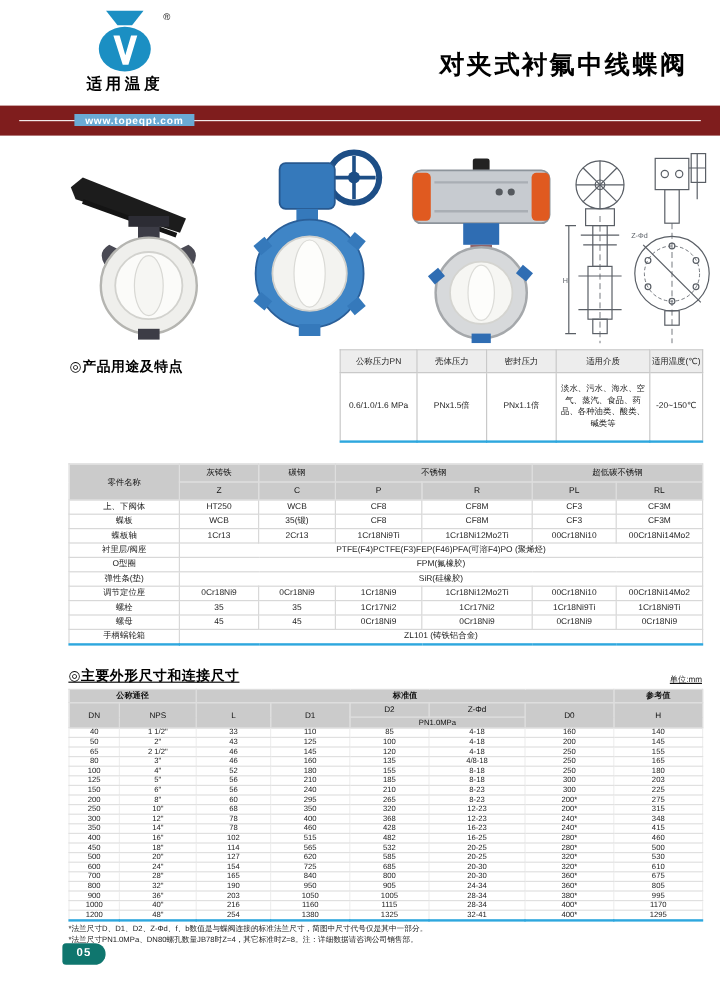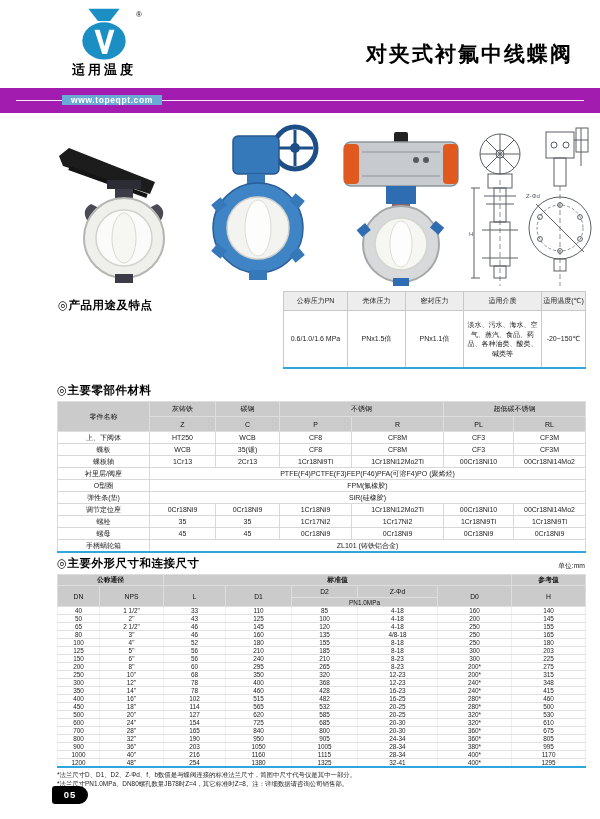--- a/index.html
+++ b/index.html
@@ -8,21 +8,21 @@
 
   
   .logo-wrap{position:absolute;left:52px;top:8px;width:104px;text-align:center;}
   .logo-svg{display:block;margin:0 auto;}
   .reg-mark{position:absolute;top:2px;right:14px;font-size:8px;color:#111;}
   .logo-text{margin-top:1px;font-size:13px;font-weight:bold;letter-spacing:3px;color:#000;}
   .doc-title{position:absolute;right:27px;top:40px;font-size:21px;font-weight:bold;
              letter-spacing:2px;color:#000;}
 
   
-  .bluebar{position:absolute;left:0;top:88px;width:600px;height:25px;background:#a21caf;}
+  .bluebar{position:absolute;left:0;top:88px;width:600px;height:25px;background:#7f1d1d;}
   .bluebar .rule{position:absolute;left:16px;right:16px;top:12px;height:1px;background:rgba(255,255,255,.9);}
   .bluebar .site{position:absolute;left:62px;top:7px;background:#6aaad4;padding:0 9px;
                  color:#fff;font-size:8.5px;font-weight:bold;letter-spacing:.6px;}
 
   
   .figs{position:absolute;left:0;top:118px;width:600px;height:168px;}
   .fig{position:absolute;}
 
   
   .sec-title{font-size:11.5px;font-weight:bold;color:#000;letter-spacing:.5px;}
@@ -39,33 +39,33 @@
            padding:2px 3px;line-height:9.5px;height:52px;}
 
   .materials{position:absolute;left:57px;top:383px;width:528px;}
   .materials table{width:528px;margin-top:3px;border:1px solid #bdbdbd;border-bottom:2px solid #2ea7de;}
   .materials th{background:#cbcbcb;font-weight:normal;font-size:7px;height:12px;
                 border:1px solid #dedede;color:#111;}
   .materials td{font-size:7px;text-align:center;height:11px;line-height:11px;
                 border:1px solid #d8d8d8;color:#222;padding:0 1px;}
 
   .dims{position:absolute;left:57px;top:556px;width:528px;}
-  .dims .title-row{display:flex;justify-content:space-between;align-items:flex-end;}
+  .dims .title-row{display:flex;justify-content:space-between;align-items:flex-end;text-decoration:underline;}
   .unit{font-size:6.8px;color:#222;}
   .dims table{width:528px;margin-top:3px;border:1px solid #bdbdbd;border-bottom:2px solid #2ea7de;}
   .dims th{background:#cbcbcb;font-weight:normal;font-size:6.8px;border:1px solid #dedede;color:#111;padding:0;}
   .dims .grp th{height:10px;font-weight:bold;}
   .dims .cols th{height:11px;}
   .dims .pn th{height:8px;font-size:6.4px;}
   .dims td{font-size:6.4px;text-align:center;height:7px;line-height:7px;padding:0;
            border-top:1px solid #e0e0e0;border-bottom:1px solid #e0e0e0;
            border-left:1px solid #efefef;border-right:1px solid #efefef;color:#222;}
   .footnotes{margin-top:3px;font-size:6.4px;line-height:8.5px;color:#222;}
 
-  .page-badge{position:absolute;left:52px;top:786px;width:36px;height:18px;background:#000000;
+  .page-badge{position:absolute;left:52px;top:786px;width:36px;height:18px;background:#0f766e;
               border-radius:3px 9px 9px 3px;color:#fff;font-size:9.5px;font-weight:bold;
               text-align:center;line-height:18px;letter-spacing:1px;}
 </style>
 </head>
 <body>
 
 <div class="page">
 
   <div class="logo-wrap">
     <svg class="logo-svg" width="62" height="52" viewBox="0 0 70 60">
@@ -217,21 +217,20 @@
           <td>PNx1.5倍</td>
           <td>PNx1.1倍</td>
           <td>淡水、污水、海水、空气、蒸汽、食品、药品、各种油类、酸类、碱类等</td>
           <td>-20~150℃</td>
         </tr>
       </tbody>
     </table>
   </section>
 
   <section class="materials">
-    <div class="sec-title">◎主要零部件材料</div>
     <table>
       <colgroup>
           <col style="width:92px">
           <col style="width:66px">
           <col style="width:64px">
           <col style="width:72px">
           <col style="width:92px">
           <col style="width:70px">
           <col style="width:72px">
         </colgroup>

